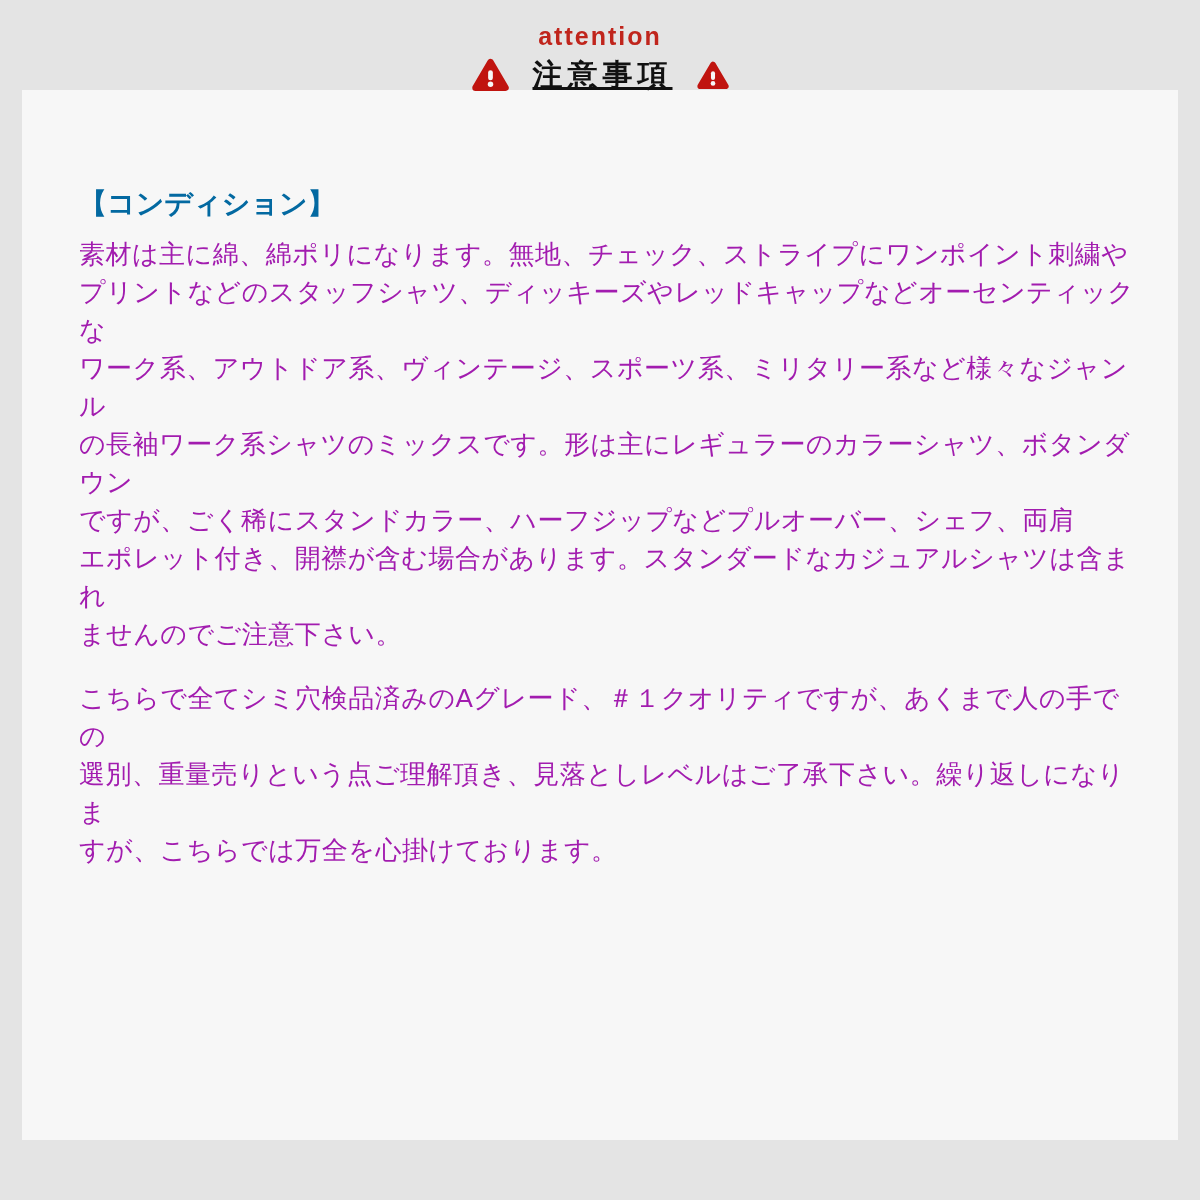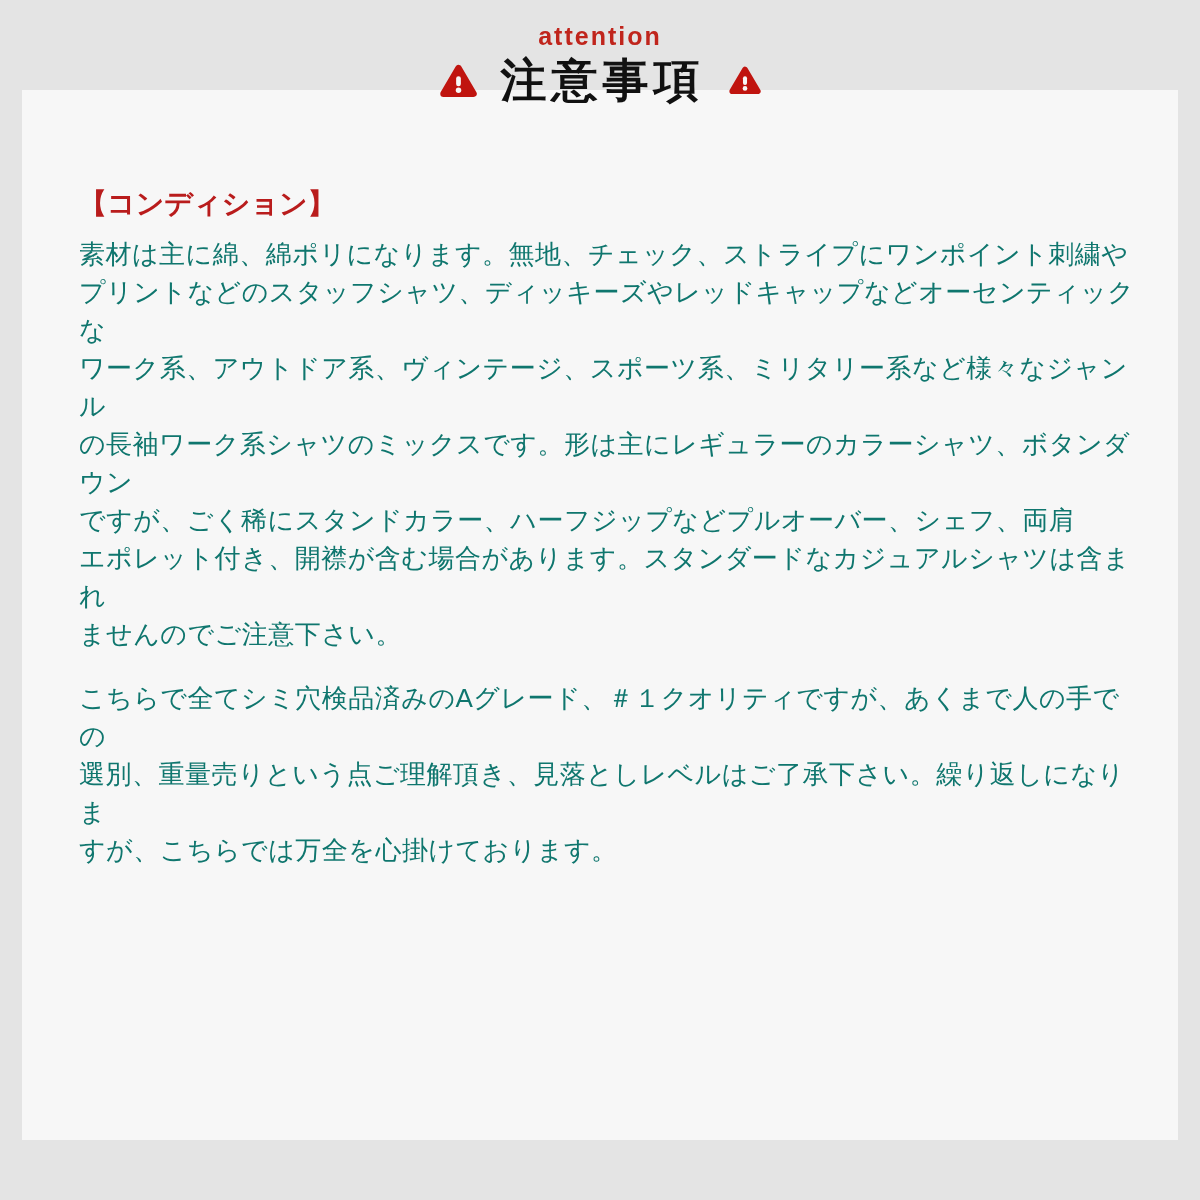--- a/index.html
+++ b/index.html
@@ -28,53 +28,54 @@
   }
   .title-row {
     margin-top: 8px;
     display: flex;
     align-items: center;
     justify-content: center;
     gap: 24px;
   }
   .page-title {
     margin: 0;
-    font-size: 46px;
+    font-size: 30px;
     font-weight: bold;
     letter-spacing: 5px;
     color: #111;
     line-height: 1;
+    text-decoration: underline;
   }
   .tri { display: inline-flex; }
   .tri svg { display: block; }
   .tri-left  svg { width: 37px; height: 35px; }
   .tri-right svg { width: 32px; height: 30px; }
 
   
   .card {
     margin: 0 22px;
     height: 1050px;
     background: #f7f7f7;
     padding: 96px 42px 0 57px;
   }
   .section-heading {
     margin: 0 0 13px 0;
     font-size: 28px;
     font-weight: bold;
-    color: #b91c1c;
+    color: #0369a1;
     line-height: 1.3;
   }
   .section-heading.second {
     margin-top: 38px;
   }
   .para {
     margin: 0 0 26px 0;
     font-size: 26px;
     line-height: 38px;
-    color: #0f766e;
+    color: #a21caf;
     white-space: pre-line;
     word-break: break-all;
     letter-spacing: 0.5px;
   }
 </style>
 </head>
 <body>
 
 <div class="header">
   <div class="eyebrow">attention</div>

